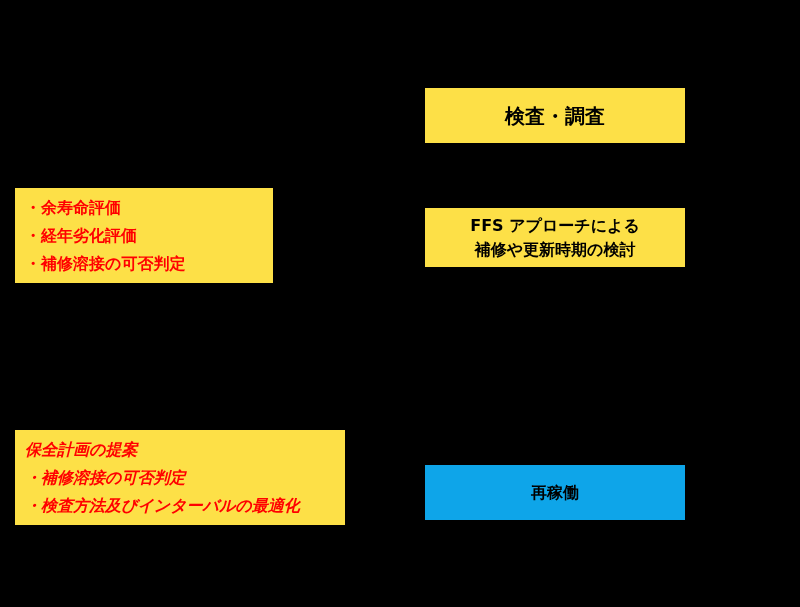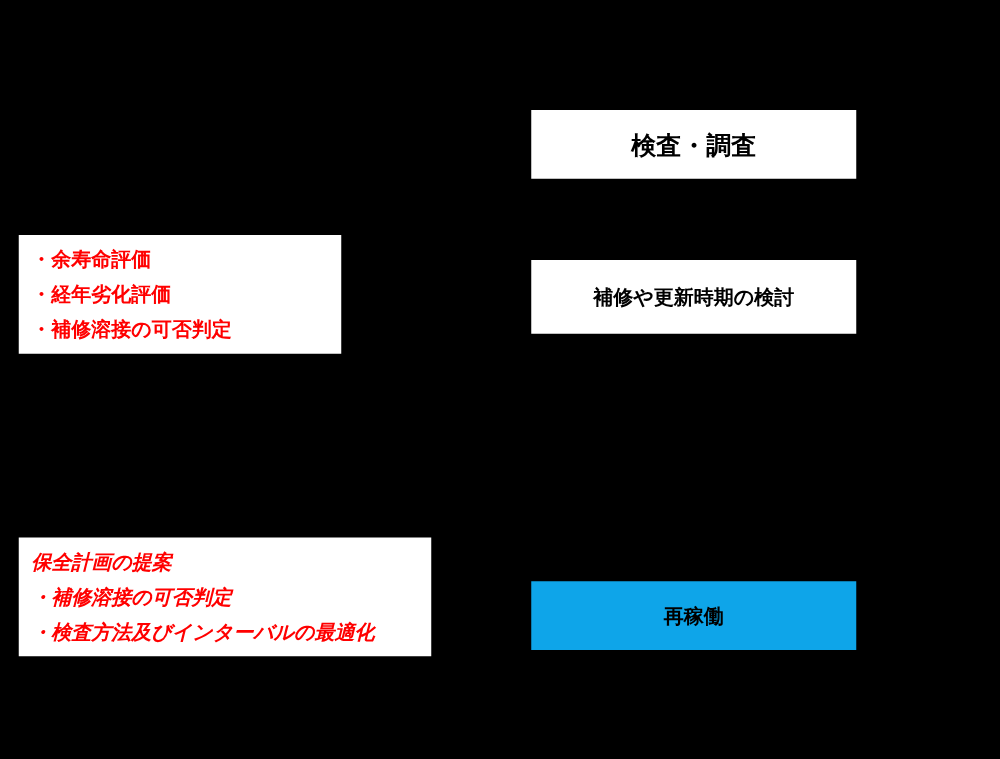--- a/index.html
+++ b/index.html
@@ -15,21 +15,21 @@
     background: #000000;
     overflow: hidden;
   }
   .box {
     position: absolute;
     box-sizing: border-box;
     display: flex;
     flex-direction: column;
     justify-content: center;
   }
-  .box.green { background: #ffffff; }
+  .box.green { background: #fde047; }
   .box.white { background: #0ea5e9; margin-top: 20px; }
   .box.center { align-items: center; text-align: center; }
   .box.left-align { align-items: flex-start; text-align: left; padding-left: 10px; padding-right: 4px; }
   .line {
     display: block;
     white-space: nowrap;
   }
   .txt-black-lg {
     color: #000000;
     font-weight: bold;
@@ -60,20 +60,21 @@
 </head>
 <body>
 
 <div class="canvas">
 
   <div class="box green center step-1">
     <span class="line txt-black-lg">検査・調査</span>
   </div>
 
   <div class="box green center step-2">
+    <span class="line txt-black-md">FFS アプローチによる</span>
     <span class="line txt-black-md">補修や更新時期の検討</span>
   </div>
 
 
   <div class="box white center step-4">
     <span class="line txt-black-md">再稼働</span>
   </div>
 
   <div class="box green left-align note-1">
     <span class="line txt-red">・余寿命評価</span>

